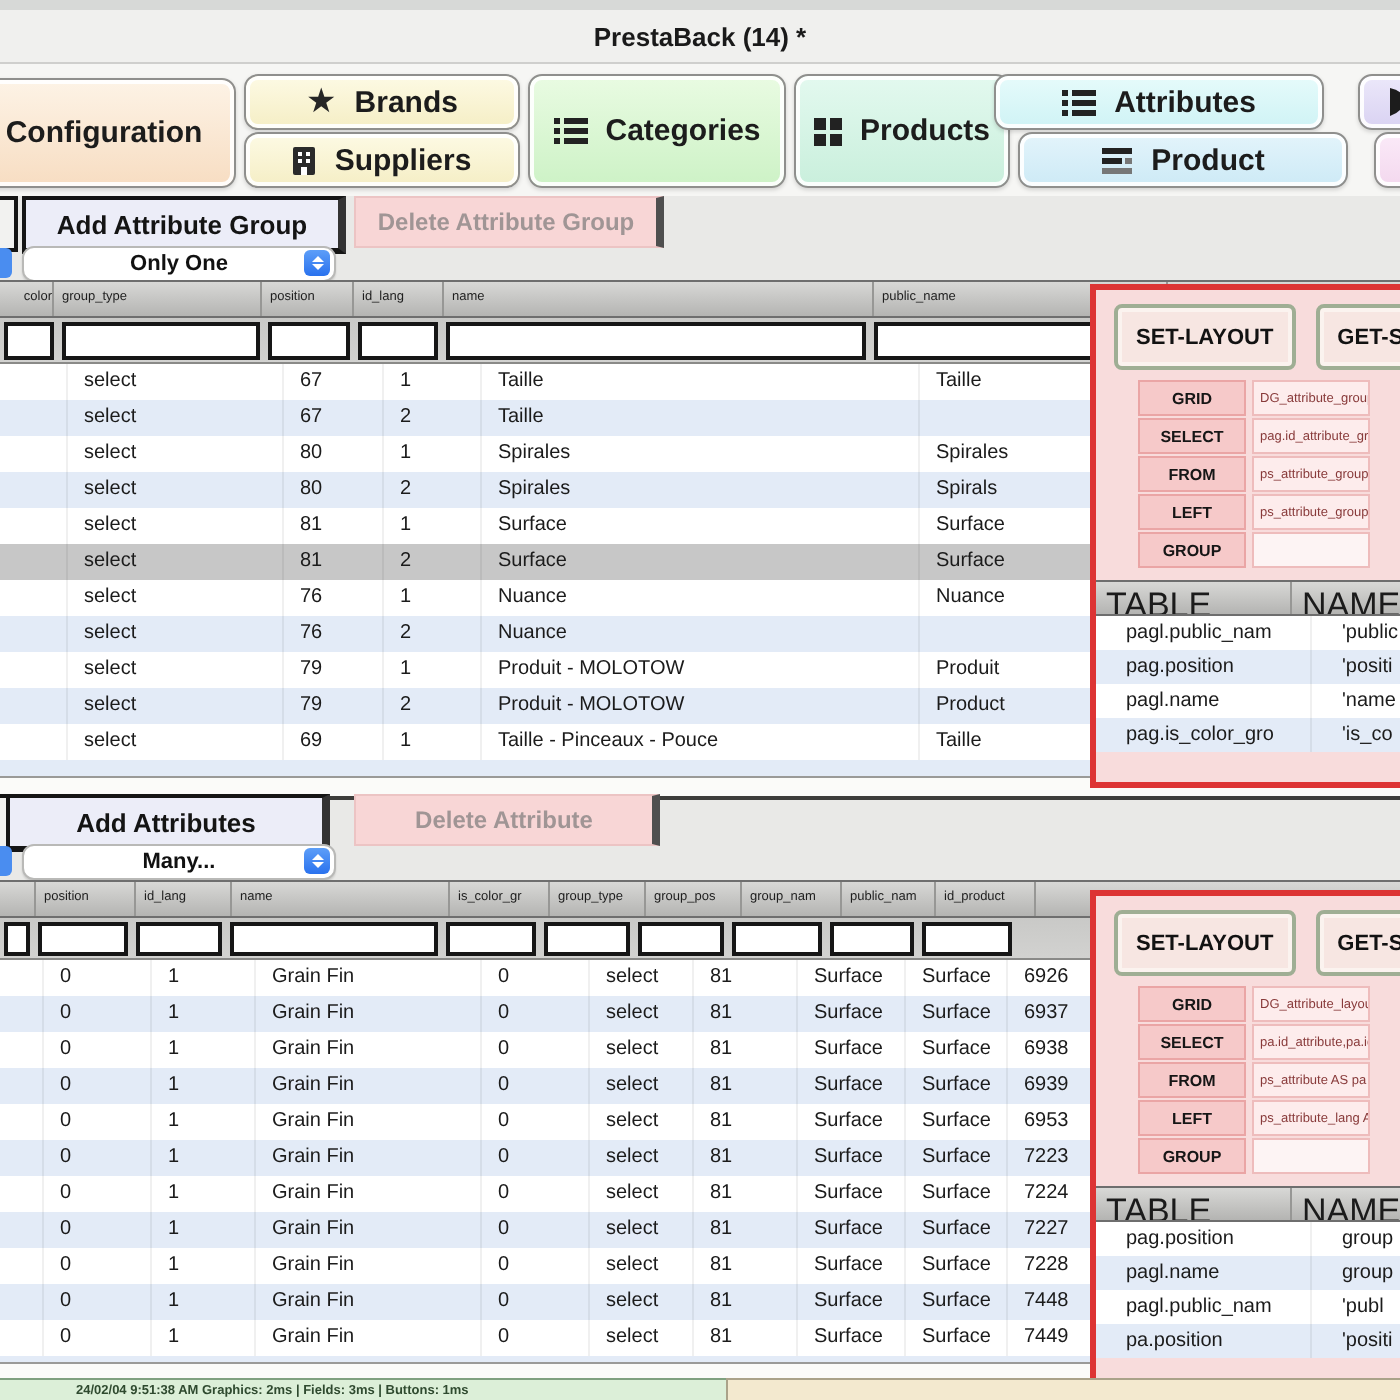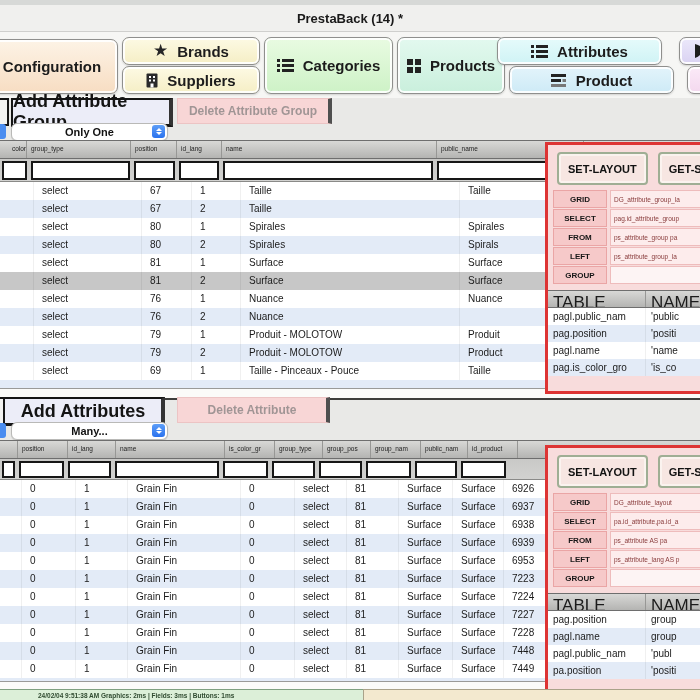--- a/index.html
+++ b/index.html
@@ -31,21 +31,21 @@
   .bt-features{left:509px;top:66px;width:163px;height:26px;background:linear-gradient(#e3f4fb,#cdeaf6)}
   .bt-partial-top{left:679px;top:37px;width:40px;height:26px;background:linear-gradient(#ece8fa,#d9d2f2)}
   .bt-partial-bottom{left:687px;top:66px;width:30px;height:26px;background:linear-gradient(#fbeaf8,#f3d8ee)}
   .ticon{display:inline-flex;align-items:center}
   .star-glyph{font-size:17px;line-height:16px;color:#262626;font-weight:normal}
 
   
   .frag-btn{background:#f2f2f0;border:2px solid #141414;border-left:none;width:7px;height:24px}
   .frag-blue{background:#4a8df0;border-radius:0 3px 3px 0;width:6px;height:15px}
   .add-btn{background:#ecedf8;border:2px solid #151515;border-right:4px solid #333;border-bottom:3px solid #151515;
-    display:flex;align-items:center;justify-content:center;font-size:18px;font-weight:bold;color:#141414}
+    display:flex;align-items:center;justify-content:center;font-size:13px;font-weight:bold;color:#141414}
   .del-btn{background:#f8d6d6;border:1px solid #ecc4c4;border-right:4px solid #4f4f4f;
     display:flex;align-items:center;justify-content:center;font-size:12px;font-weight:bold;color:#a09595}
   .dropdown{background:#fff;border:1px solid #b9b9b7;border-radius:6px;box-shadow:0 1px 1px rgba(0,0,0,.12);
     display:flex;align-items:center;justify-content:center;font-size:11px;font-weight:bold;color:#111}
   .stepper{position:absolute;right:2px;top:1px;width:13px;height:13px;border-radius:3px;
     background:linear-gradient(#5d9ef8,#2a72ee);display:flex;flex-direction:column;align-items:center;justify-content:center;gap:1px}
   .stepper i{display:block;width:0;height:0;border-left:3px solid transparent;border-right:3px solid transparent}
   .stepper .up{border-bottom:3.5px solid #fff}
   .stepper .dn{border-top:3.5px solid #fff}
 
@@ -90,32 +90,32 @@
   
   .hscroll{left:0;width:700px;background:#fbfbf9;border-top:1px solid #9a9a98;border-bottom:2px solid #3d3d3b}
 
   
   .sqlpanel{position:absolute;left:545px;width:158px;border:3px solid #dd3434;background:#f8dcdc;overflow:hidden}
   .sp-buttons{display:flex;gap:10px;padding:7px 0 0 9px}
   .sp-btn{height:29px;background:#f7e6e2;border:2px solid #9fae94;border-radius:4px;
     display:flex;align-items:center;justify-content:center;padding:0 9px;
     font-size:11px;font-weight:bold;color:#121212;box-shadow:inset 0 0 0 2px #fbf3ef;white-space:nowrap}
   .sp-fields{margin-top:6px}
-  .sp-field{display:flex;align-items:center;margin:3px 5px;height:16px;gap:3px}
+  .sp-field{display:flex;align-items:center;margin:3px 21px;height:16px;gap:3px}
   .sp-label{width:52px;height:16px;flex:none;background:#f6c9c9;border:1px solid #eaa5a5;
     display:flex;align-items:center;justify-content:center;font-size:8px;font-weight:bold;color:#161616}
   .sp-value{flex:1;height:16px;background:#fdecec;border:1px solid #eebcbc;
     display:flex;align-items:center;padding:0 3px;font-size:6.5px;color:#883a3a;
     white-space:nowrap;overflow:hidden}
   .sp-field:nth-child(5) .sp-value{background:#fdf4f4}
   .sp-table{margin-top:7px;background:#fff}
   .ptab .thead{height:16px}
   .ptab .hcell{font-size:17px;font-weight:normal;color:#1b1b1b;padding:2px 0 0 5px}
   .ptab .trow{height:17px;width:100%}
-  .ptab .tcell{font-size:10px;line-height:17px;padding-left:5px}
+  .ptab .tcell{font-size:10px;line-height:17px;padding-left:15px}
   .ptab .thead > :nth-child(1),.ptab .trow > :nth-child(1){width:92px}
   .ptab .thead > :nth-child(2),.ptab .trow > :nth-child(2){width:66px}
 
   
   .status-green{left:0;top:689px;width:363px;height:11px;background:#dcefd8;border-top:1px solid #7fa07f;
     display:flex;align-items:center;padding-left:38px;box-sizing:border-box;
     font-size:6.5px;font-weight:bold;color:#2f4a2f;white-space:nowrap;overflow:hidden}
   .status-beige{left:363px;top:689px;width:337px;height:11px;background:#f3e9cf;border-top:1px solid #aaa289;border-left:1px solid #aaa289;box-sizing:border-box}
 
   svg{display:block}

